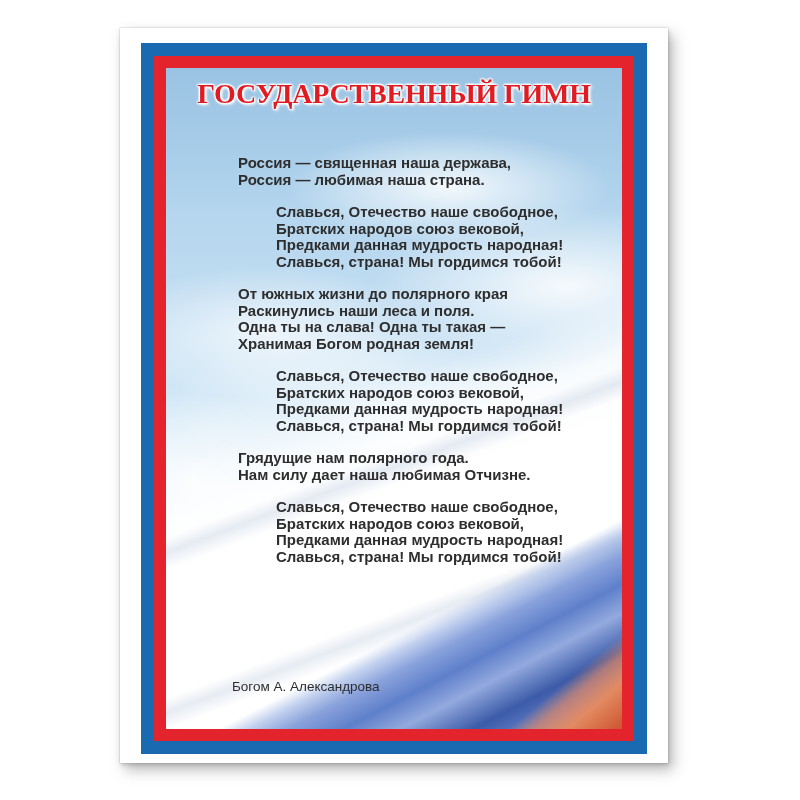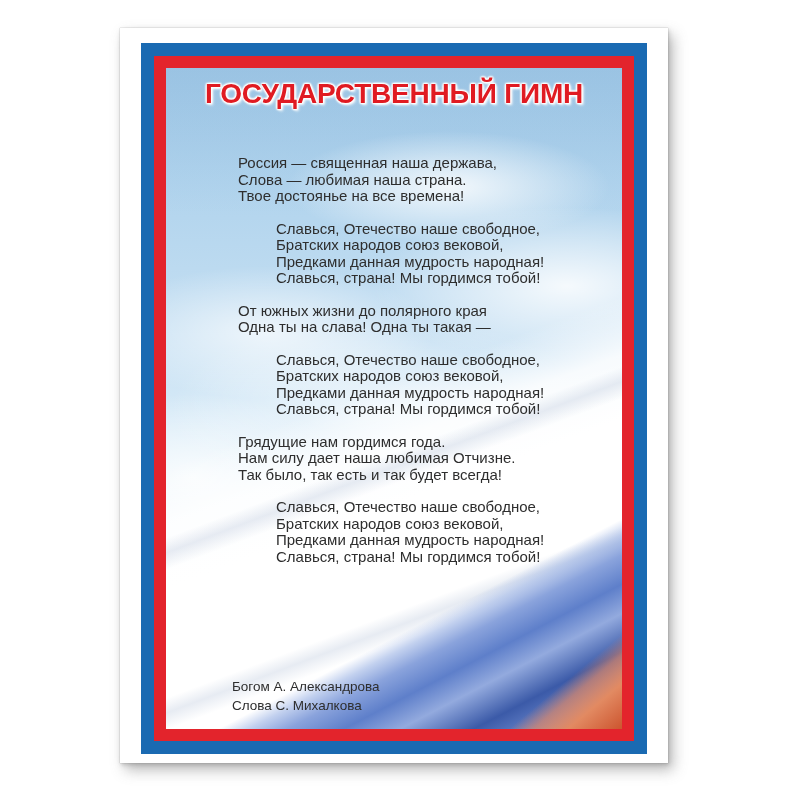--- a/index.html
+++ b/index.html
@@ -80,27 +80,28 @@
       #da6a42 215px,
       #bc421f 300px,
       #d05a32 420px);
   }
   .title{
     position:relative;margin:10px 0 0 0;text-align:center;
     font-size:28px;line-height:32px;font-weight:bold;letter-spacing:-0.2px;
     color:var(--title-red,#e01b22);
     text-shadow:0 0 2px #fff,0 0 2px #fff,1px 1px 2px #fff,-1px -1px 2px #fff,
                 1px -1px 2px #fff,-1px 1px 2px #fff,2px 2px 3px rgba(255,255,255,.9);
+    font-family:Liberation Serif, serif;
   }
   .lyrics{
     position:absolute;left:72px;top:87px;
     font-size:15px;line-height:16.5px;color:var(--text-color,#2e2e2e);
     white-space:nowrap;
   }
-  .stanza{margin-bottom:16px;}
+  .stanza{margin-bottom:16px;font-weight:bold;}
   .stanza.chorus{padding-left:38px;}
   .credits{
     position:absolute;left:66px;top:610px;
     font-size:13.5px;line-height:18.5px;color:var(--text-color,#2e2e2e);
     white-space:nowrap;
   }
 </style>
 </head>
 <body>
 
@@ -114,53 +115,52 @@
         <div class="flag-blue-stripe"></div>
         <div class="flag-red-stripe"></div>
 
         <h1 class="title">
           <span>ГОСУДАРСТВЕННЫЙ ГИМН</span><br>
         </h1>
 
         <div class="lyrics">
             <div class="stanza verse">
               <div class="line">Россия — священная наша держава,</div>
-              <div class="line">Слова — любимая наша страна.</div>
-              <div class="line">Твое достоянье на все времена!</div>
+              <div class="line">Россия — любимая наша страна.</div>
             </div>
             <div class="stanza chorus">
               <div class="line">Славься, Отечество наше свободное,</div>
               <div class="line">Братских народов союз вековой,</div>
               <div class="line">Предками данная мудрость народная!</div>
               <div class="line">Славься, страна! Мы гордимся тобой!</div>
             </div>
             <div class="stanza verse">
               <div class="line">От южных жизни до полярного края</div>
+              <div class="line">Раскинулись наши леса и поля.</div>
               <div class="line">Одна ты на слава! Одна ты такая —</div>
+              <div class="line">Хранимая Богом родная земля!</div>
             </div>
             <div class="stanza chorus">
               <div class="line">Славься, Отечество наше свободное,</div>
               <div class="line">Братских народов союз вековой,</div>
               <div class="line">Предками данная мудрость народная!</div>
               <div class="line">Славься, страна! Мы гордимся тобой!</div>
             </div>
             <div class="stanza verse">
-              <div class="line">Грядущие нам гордимся года.</div>
+              <div class="line">Грядущие нам полярного года.</div>
               <div class="line">Нам силу дает наша любимая Отчизне.</div>
-              <div class="line">Так было, так есть и так будет всегда!</div>
             </div>
             <div class="stanza chorus">
               <div class="line">Славься, Отечество наше свободное,</div>
               <div class="line">Братских народов союз вековой,</div>
               <div class="line">Предками данная мудрость народная!</div>
               <div class="line">Славься, страна! Мы гордимся тобой!</div>
             </div>
           </div>
 
         <div class="credits">
           <div>Богом А. Александрова</div>
-          <div>Слова С. Михалкова</div>
         </div>
 
       </div>
     </div>
   </div>
 </div>
 
 </body></html>

